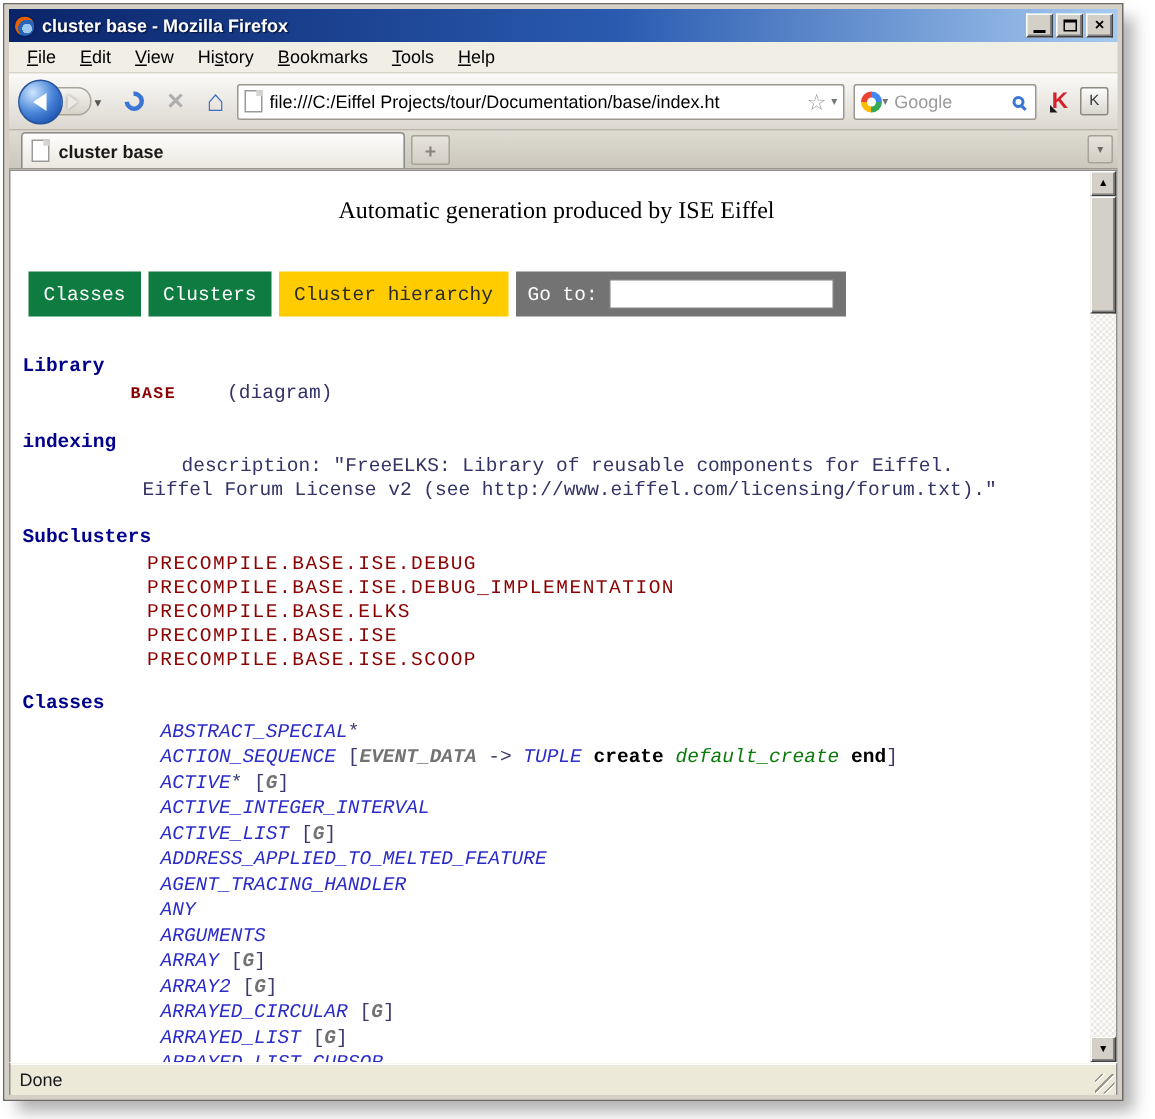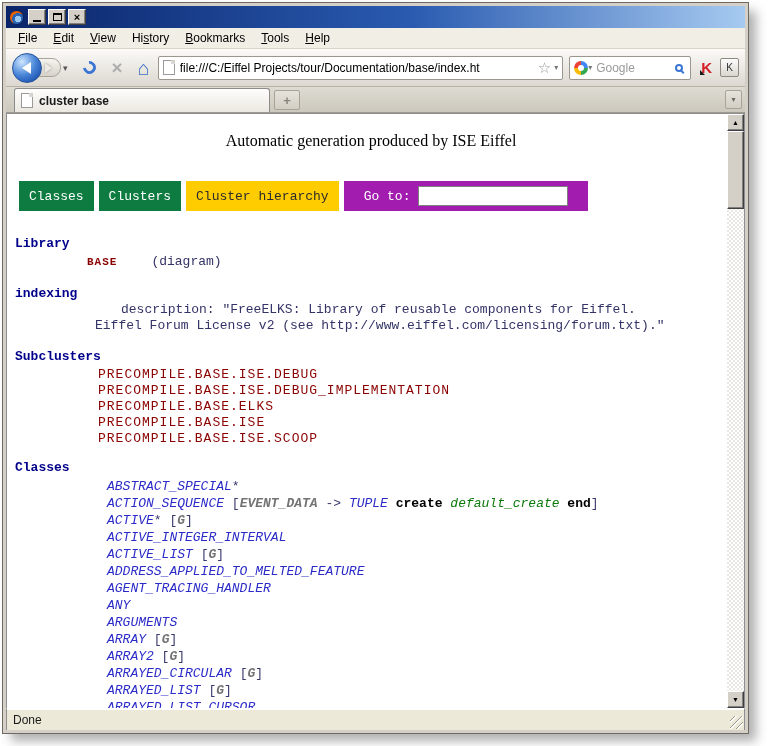--- a/index.html
+++ b/index.html
@@ -89,21 +89,21 @@
   .viewport { height:595px; background:#fff; border:1px solid #8e8e8e; border-bottom:none; position:relative; overflow:hidden; }
   .content { position:absolute; left:0; top:0; right:17px; bottom:0; overflow:hidden; padding:0 0 0 8px; }
   .mono { font-family:"Liberation Mono", monospace; }
   .banner { margin-top:18px; text-align:center; font-family:"Liberation Serif", serif;
             font-size:16px; color:#000; }
   .btn-row { margin:31px 0 0 4px; display:flex; gap:5px; height:30px; align-items:stretch;
              font-family:"Liberation Mono", monospace; font-size:13px; }
   .ebtn { display:flex; align-items:center; padding:0 10px; }
   .ebtn.green { background:#0e7c41; color:#fff; }
   .ebtn.yellow { background:#ffcc00; color:#2b2b2b; }
-  .ebtn.purple { background:#a21caf; color:#fff; gap:8px; padding:0 20px; }
+  .ebtn.purple { background:#737373; color:#fff; gap:8px; padding:0 8px; }
   .goto-input { width:150px; height:20px; border:1px solid #808080; background:#fff; outline:none;
                 font-family:"Liberation Mono", monospace; font-size:12px; padding:0 3px; }
   .h { font-size:13px; font-weight:bold; color:#00008b; line-height:16px; }
   .h-library { margin-top:25px; }
   .lib-line { margin-top:1px; line-height:16px; }
   .redlink { color:#8b0000; font-weight:bold; font-size:11px; letter-spacing:1px; margin-left:72px; }
   .diagram { color:#333366; font-size:13px; margin-left:34px; }
   .h-indexing { margin-top:16px; }
   .desc { font-size:13px; color:#333366; line-height:16px; white-space:nowrap; }
   .d1 { margin-left:106px; }
@@ -140,20 +140,21 @@
   .grip { position:absolute; right:1px; bottom:1px; width:13px; height:13px;
           background:repeating-linear-gradient(135deg, transparent 0 3px, #9a968c 3px 4px, #fdfcfa 4px 5px); }
 </style>
 </head>
 <body>
 
 <div class="window">
 
   <div class="titlebar">
     <span class="ff-icon"></span>
+    <span class="title-text">cluster base - Mozilla Firefox</span>
     <span class="win-btns">
       <span class="wbtn">
           <span class="glyph-min"></span>
         </span>
       <span class="wbtn">
           <span class="glyph-max"></span>
         </span>
       <span class="wbtn">
           <span class="glyph-close">×</span>
         </span>

